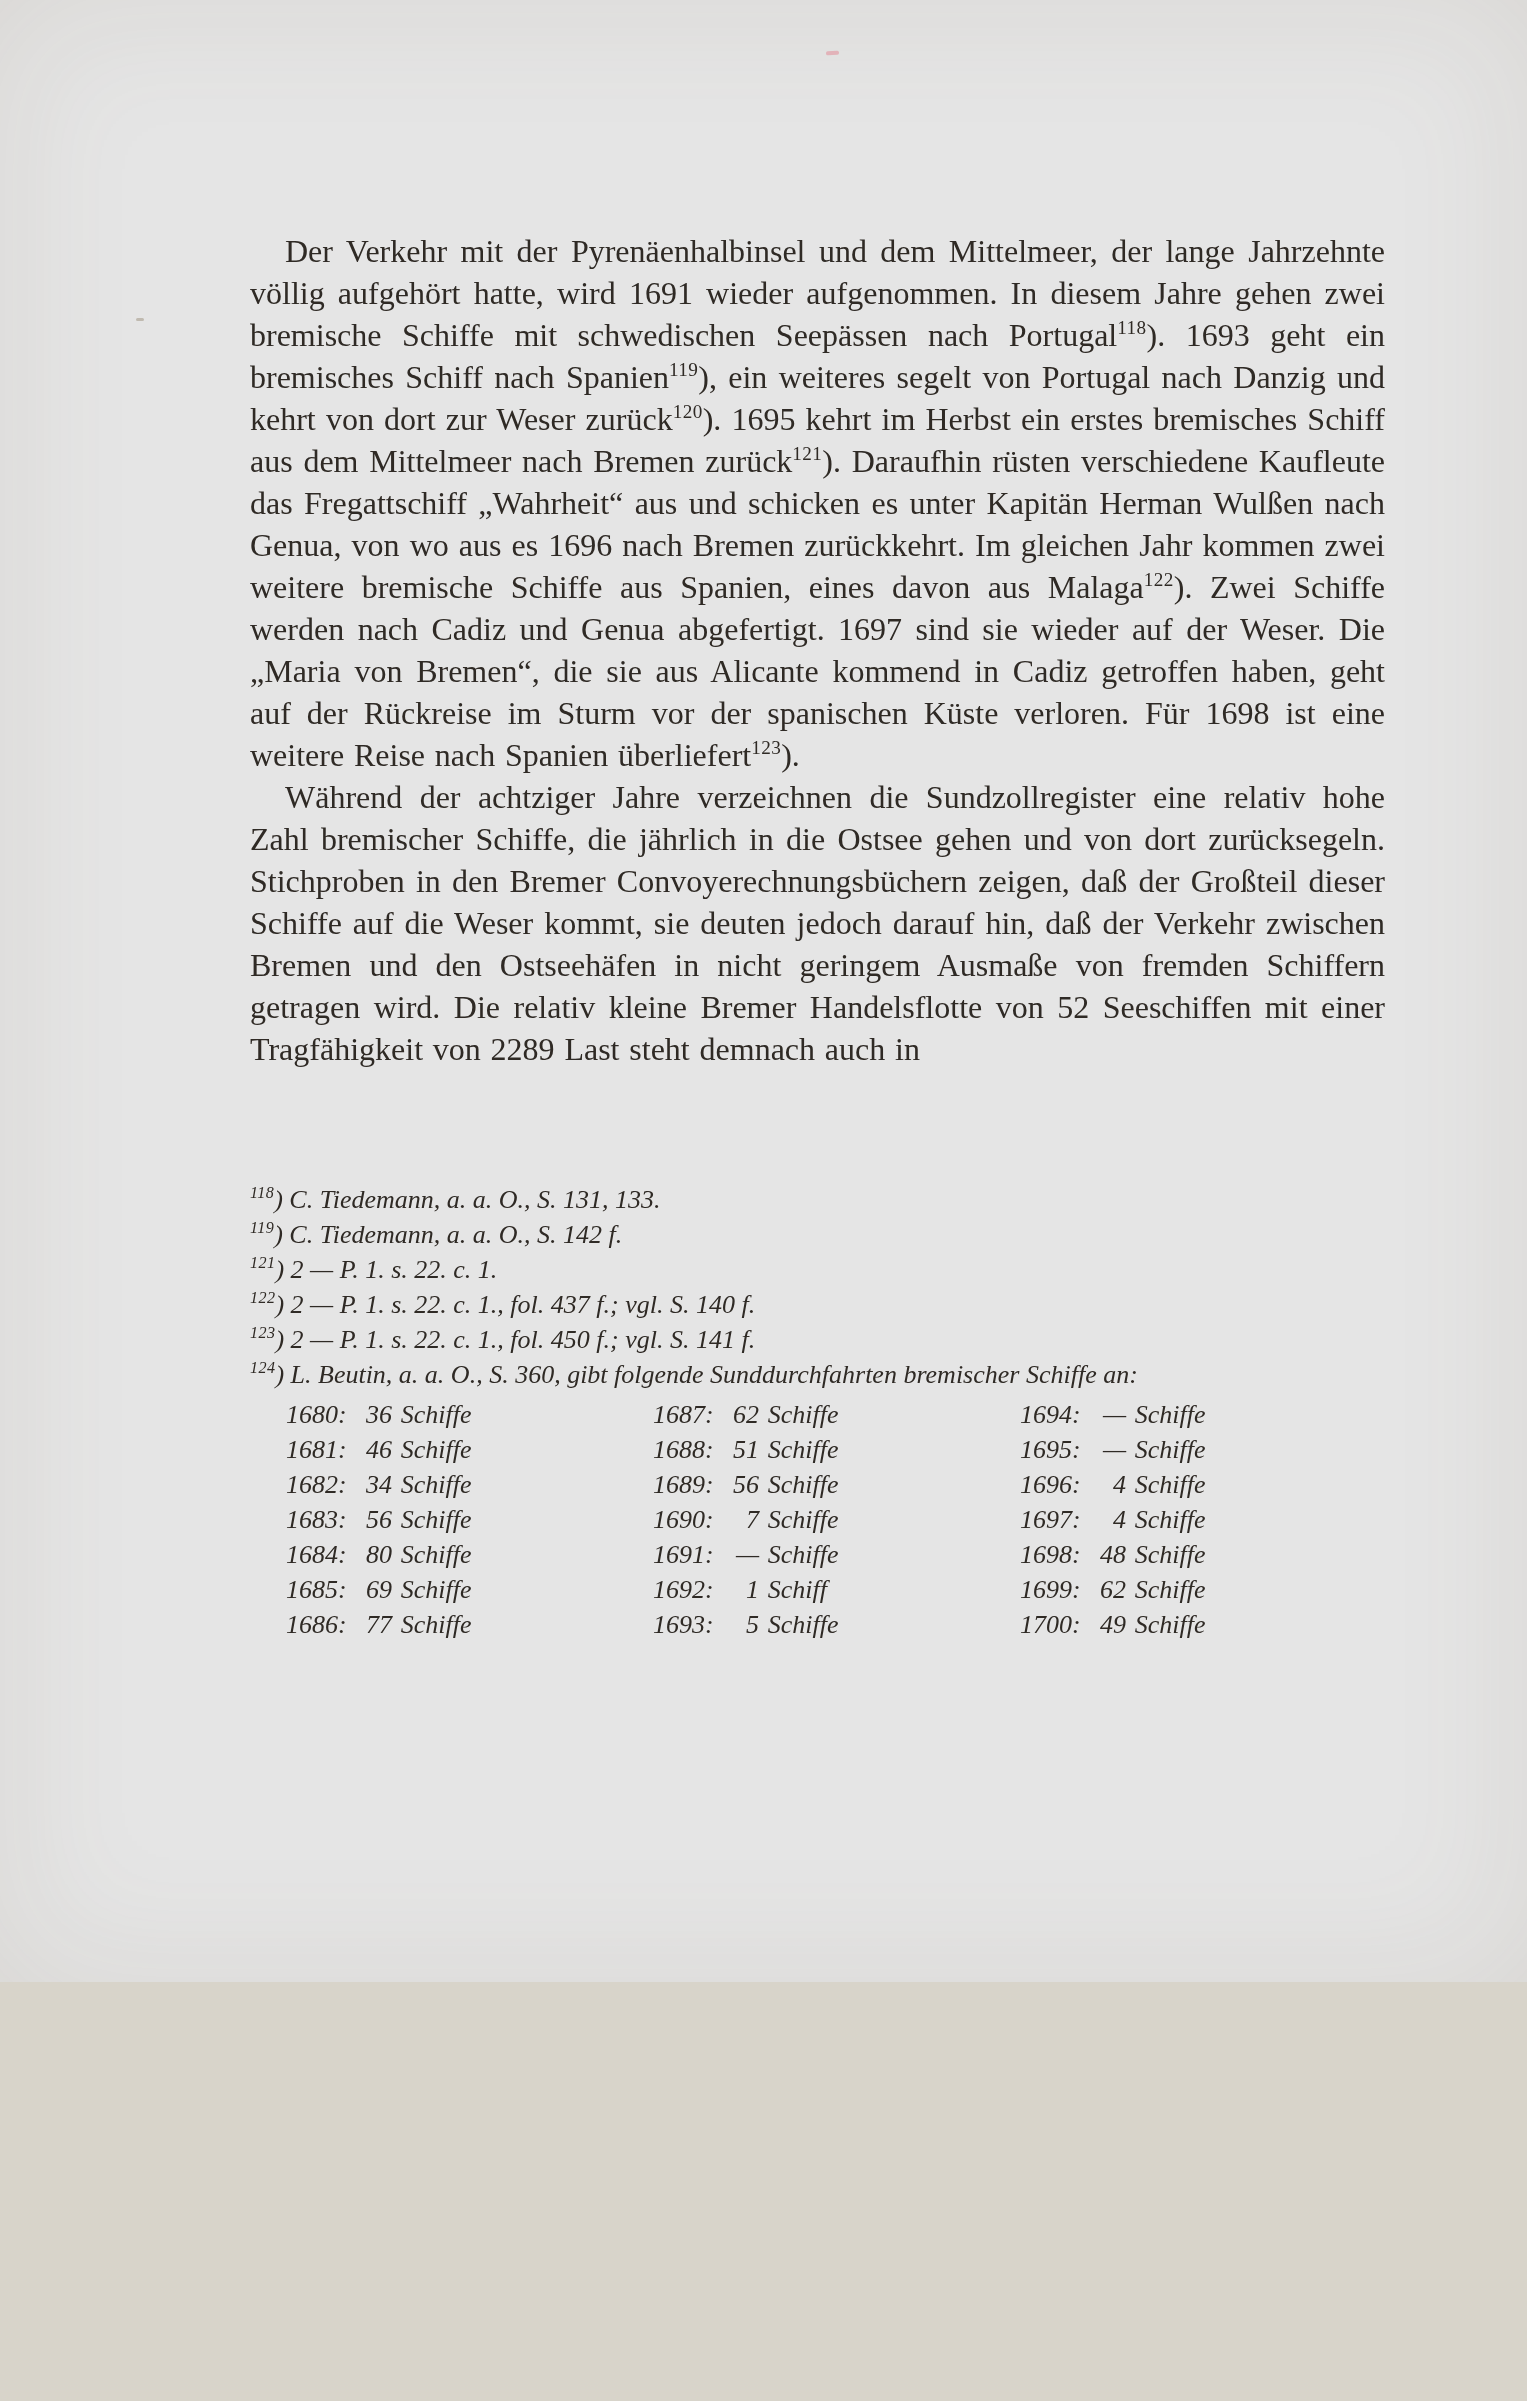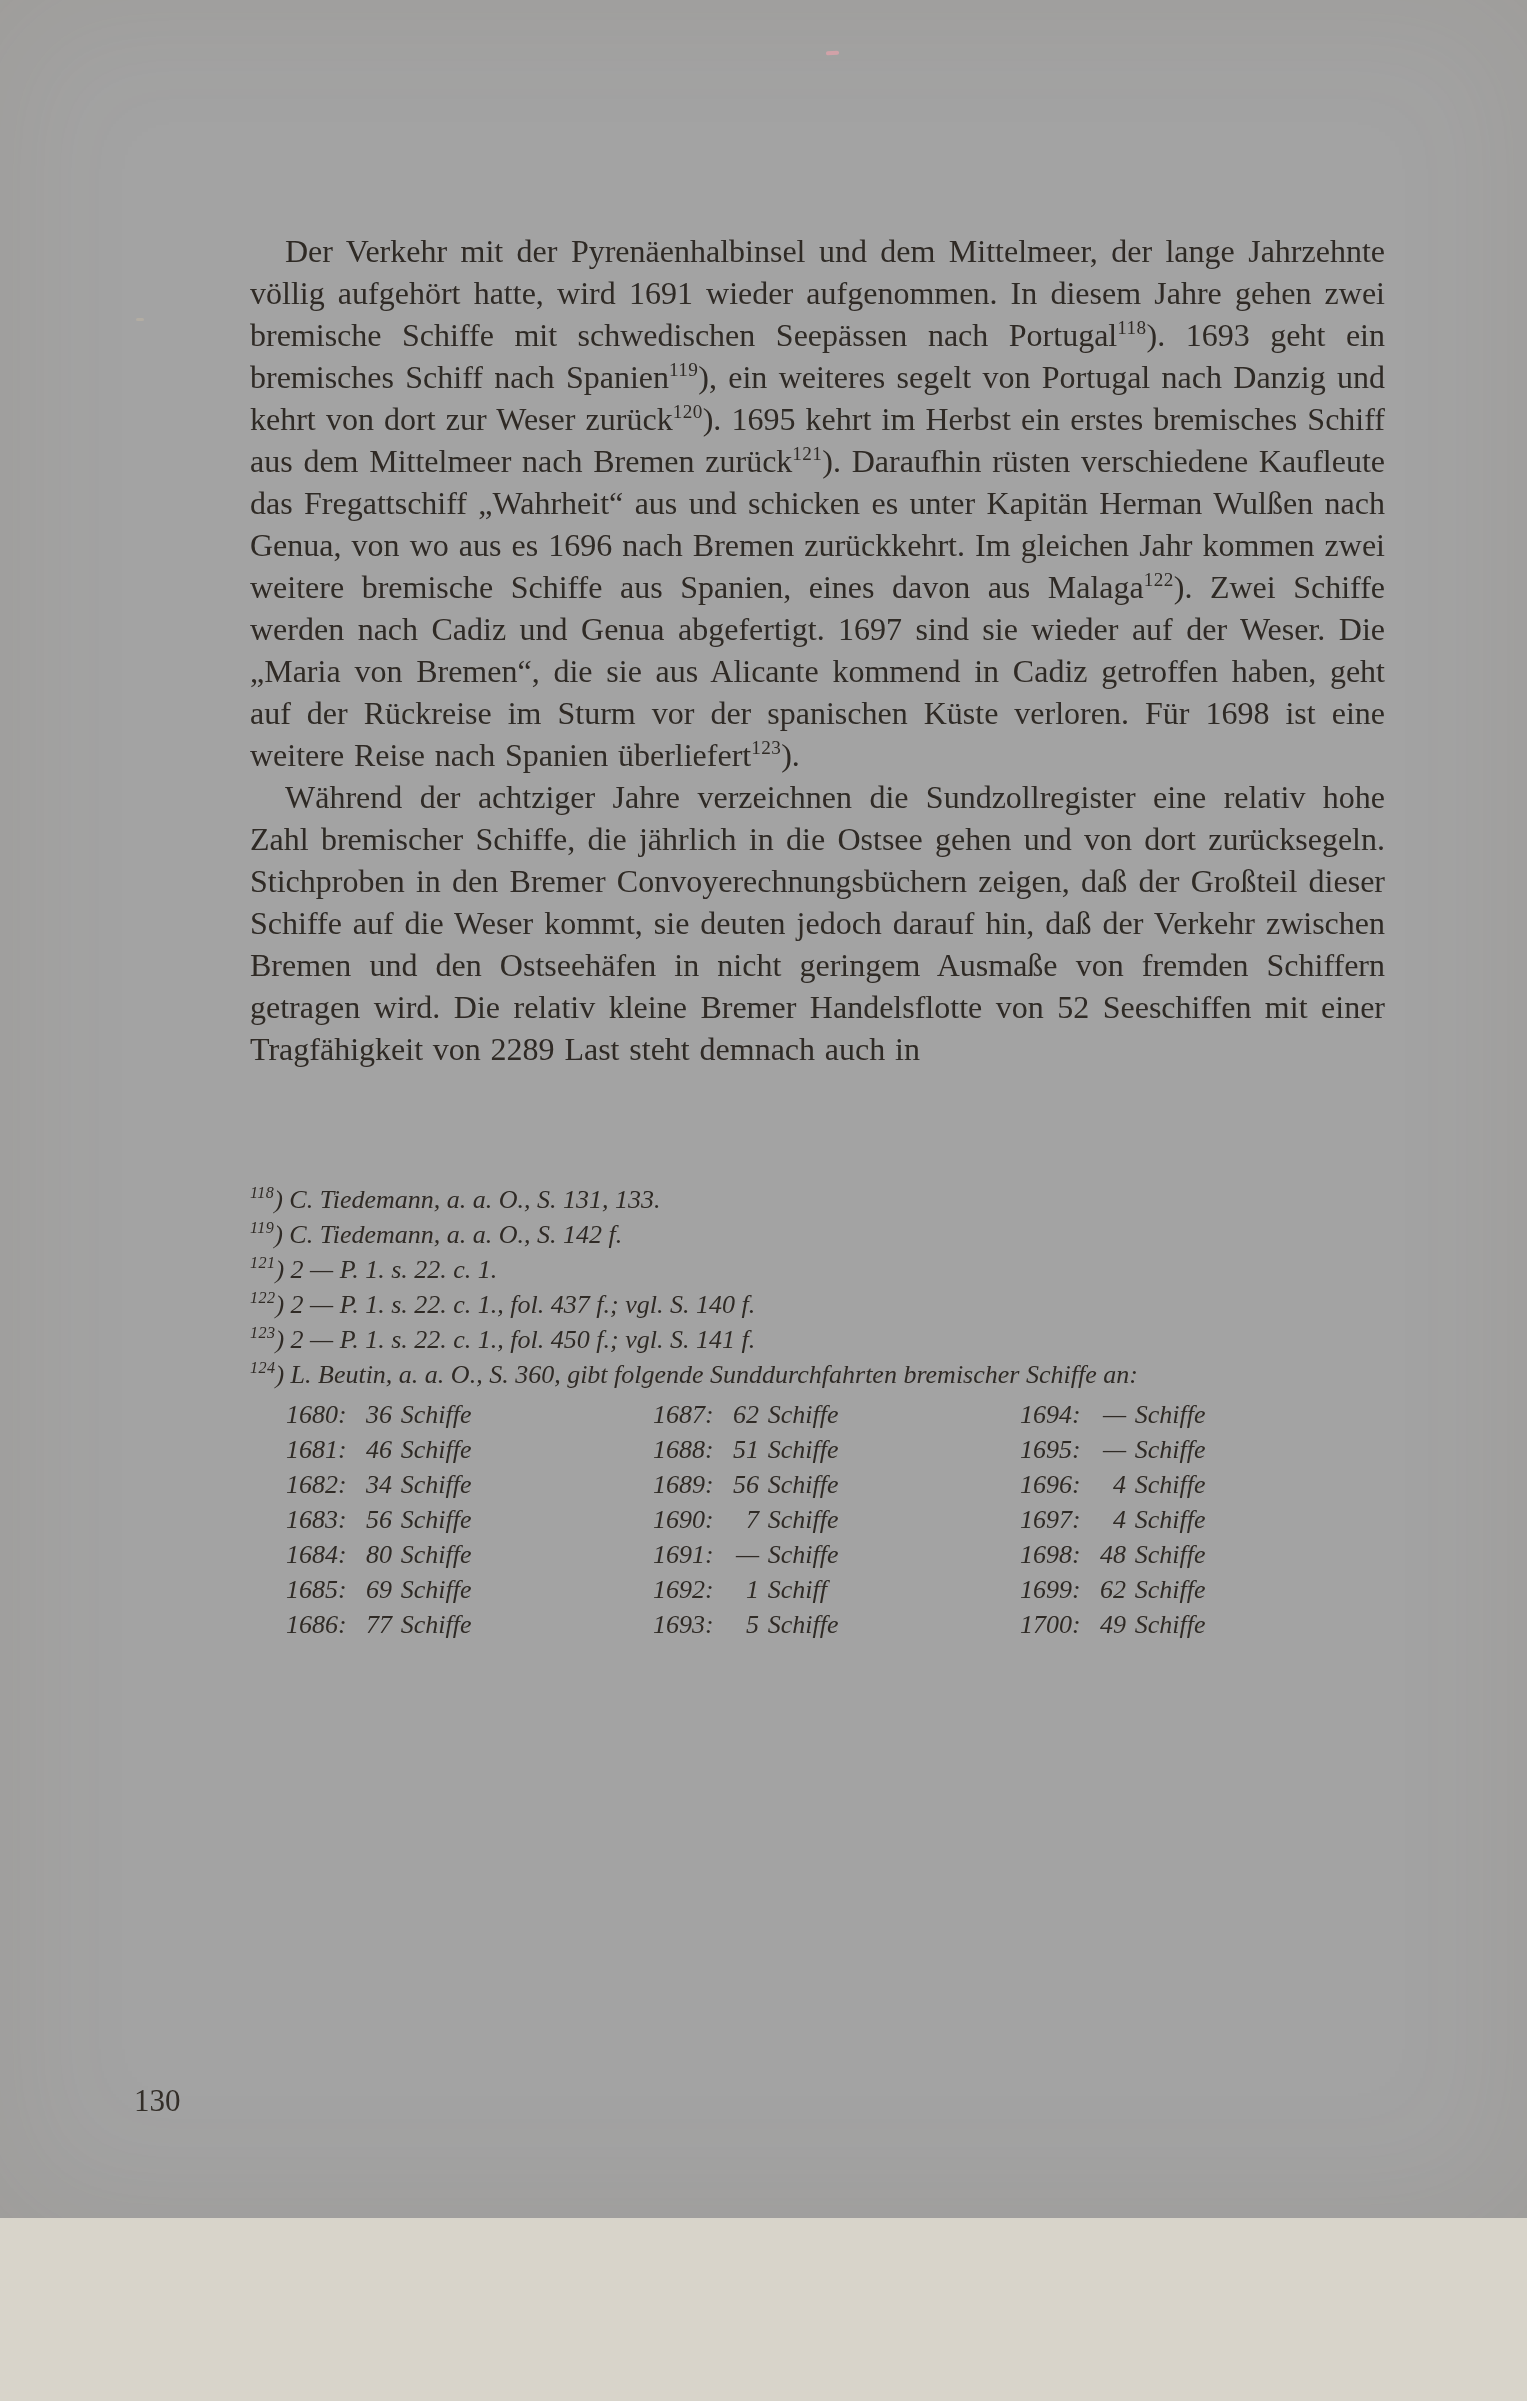--- a/index.html
+++ b/index.html
@@ -3,22 +3,22 @@
 <meta charset="utf-8">
 <style>
   html, body {
     margin: 0;
     padding: 0;
     background: #d8d4ca;
   }
   .page {
     position: relative;
     width: 1527px;
-    height: 2218px;
-    background: #a3a3a3;
+    height: 1982px;
+    background: #e5e5e5;
     box-shadow: inset 0 0 141px rgba(120, 100, 70, 0.10);
     overflow: hidden;
     font-family: "Liberation Serif", "DejaVu Serif", serif;
     color: #2f2a25;
   }
   .content {
     position: absolute;
     left: 250px;
     top: 230px;
     width: 1135px;

